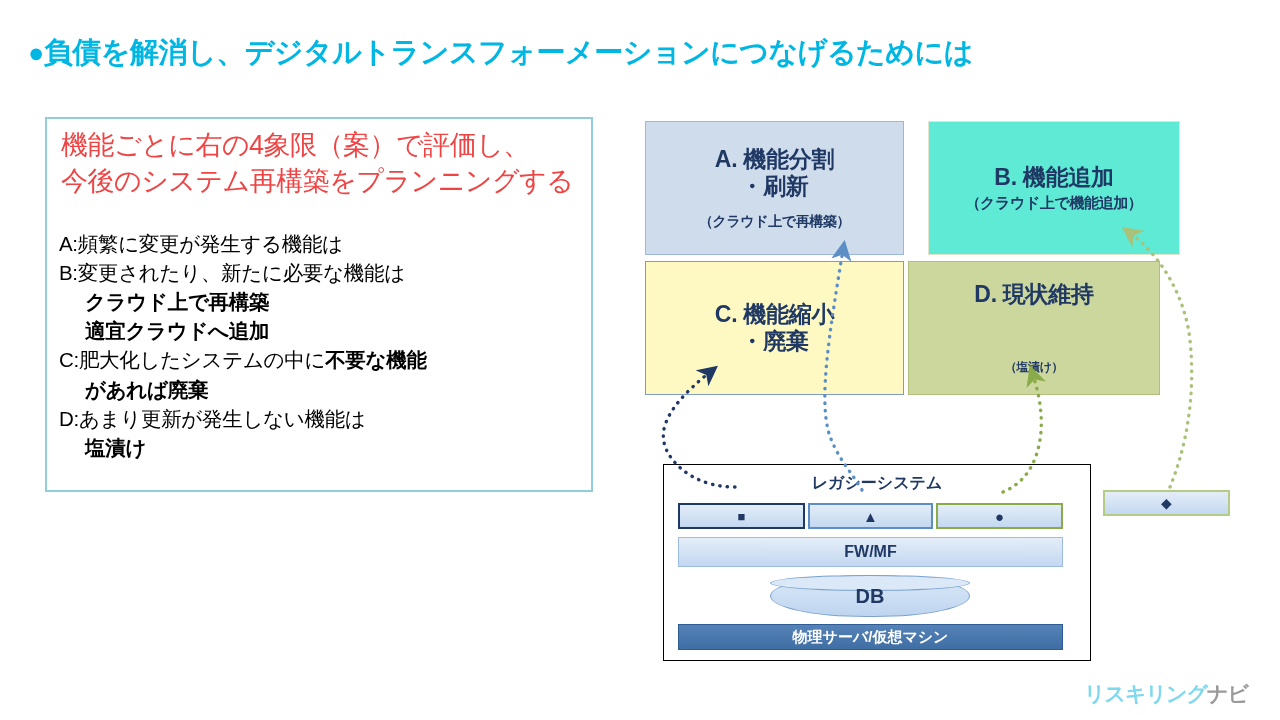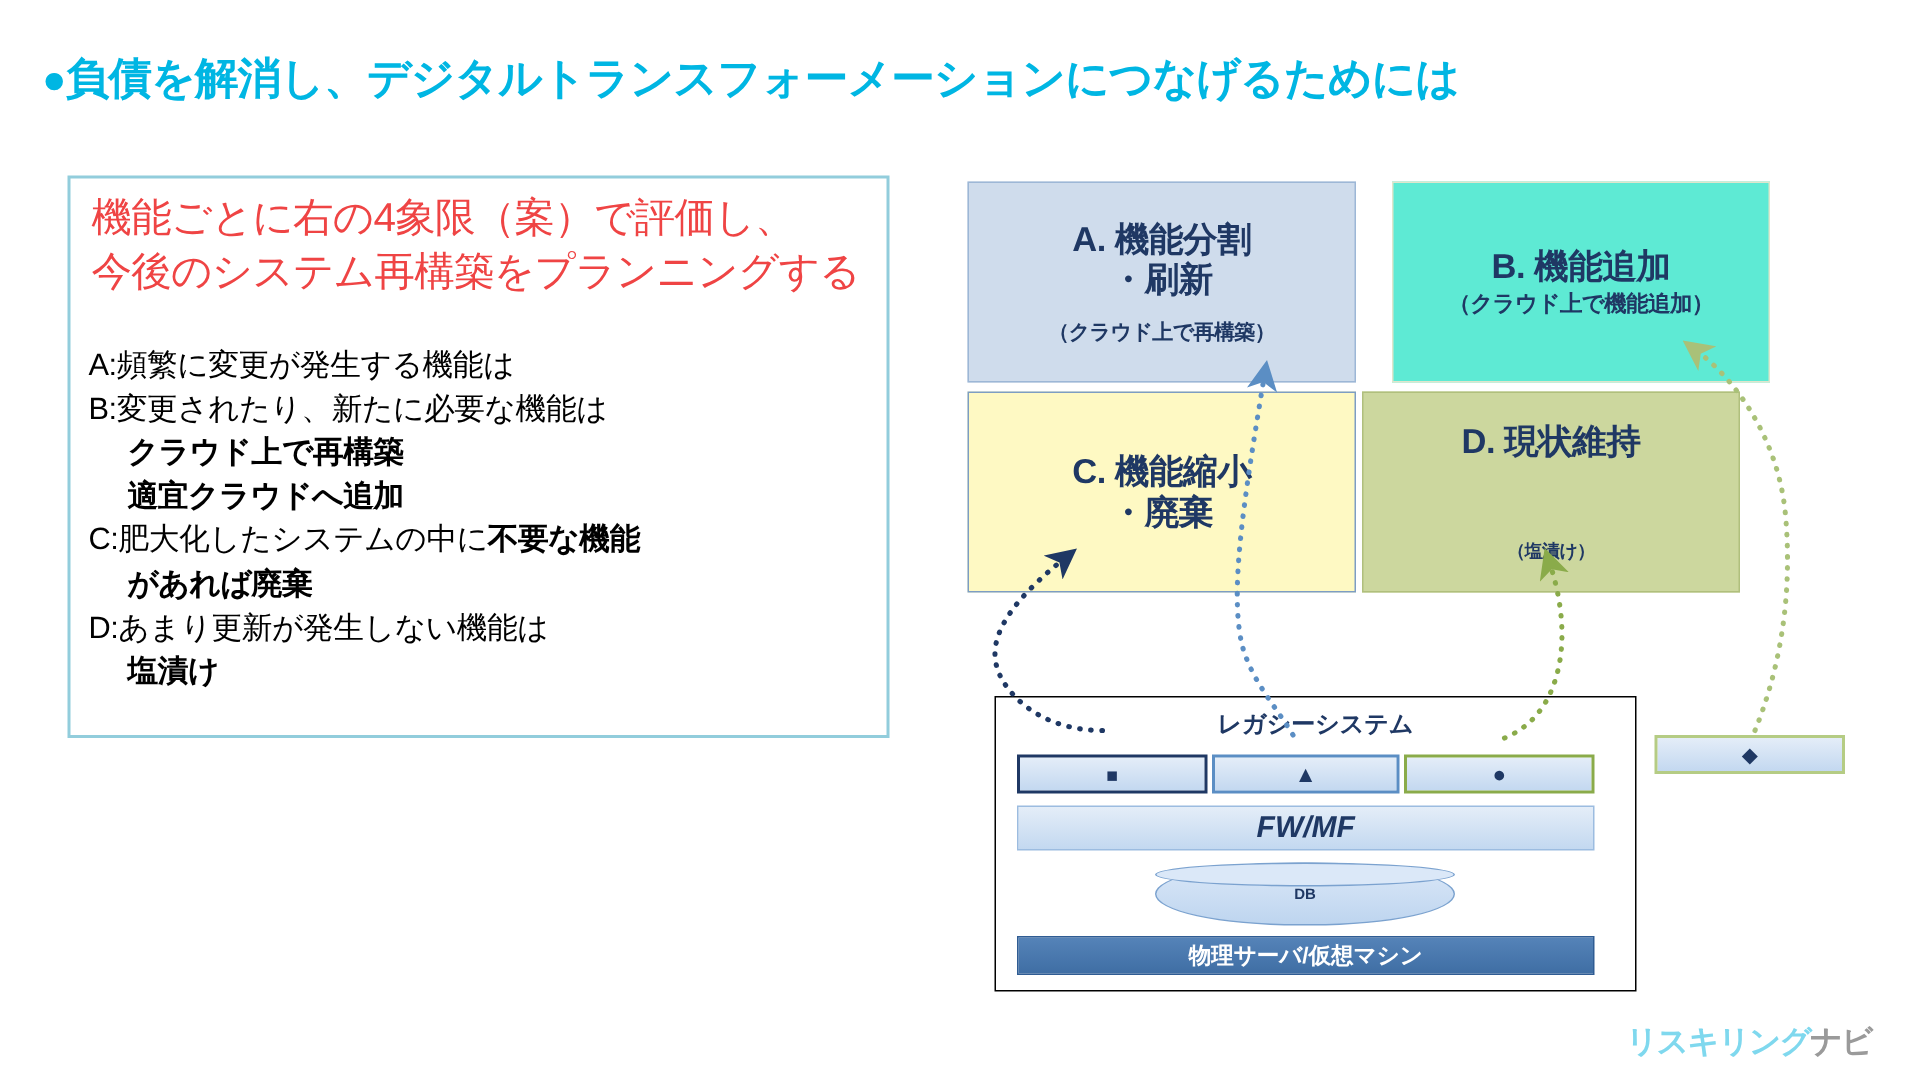--- a/index.html
+++ b/index.html
@@ -161,31 +161,31 @@
   .glyph.tri  { font-size: 15px; }
   .glyph.circ { font-size: 15px; }
 
   #fwmf-bar {
     position: absolute;
     left: 14px; top: 72px; width: 385px; height: 30px;
     box-sizing: border-box;
     border: 1px solid #9cbce0;
     background: linear-gradient(to bottom, #e4edf8 0%, #c3d8f0 100%);
     display: flex; align-items: center; justify-content: center;
-    font-size: 20px; font-weight: bold; color: #1f3864; font-style: italic;
+    font-size: 16px; font-weight: bold; color: #1f3864;
   }
 
   #db-cyl {
     position: absolute;
     left: 106px; top: 110px; width: 200px; height: 42px;
     background: linear-gradient(to bottom, #dbe8f8 0%, #bed5ef 100%);
     border: 1px solid #7ba2cf;
     border-radius: 50% / 22px;
     display: flex; align-items: center; justify-content: center;
-    font-size: 10px; font-weight: bold; color: #1f3864;
+    font-size: 20px; font-weight: bold; color: #1f3864;
     box-sizing: border-box;
   }
   #db-cyl::before {
     content: "";
     position: absolute;
     left: -1px; top: -1px; width: 200px; height: 16px;
     border: 1px solid #7ba2cf;
     border-radius: 50%;
     background: #dbe8f8;
     box-sizing: border-box;

